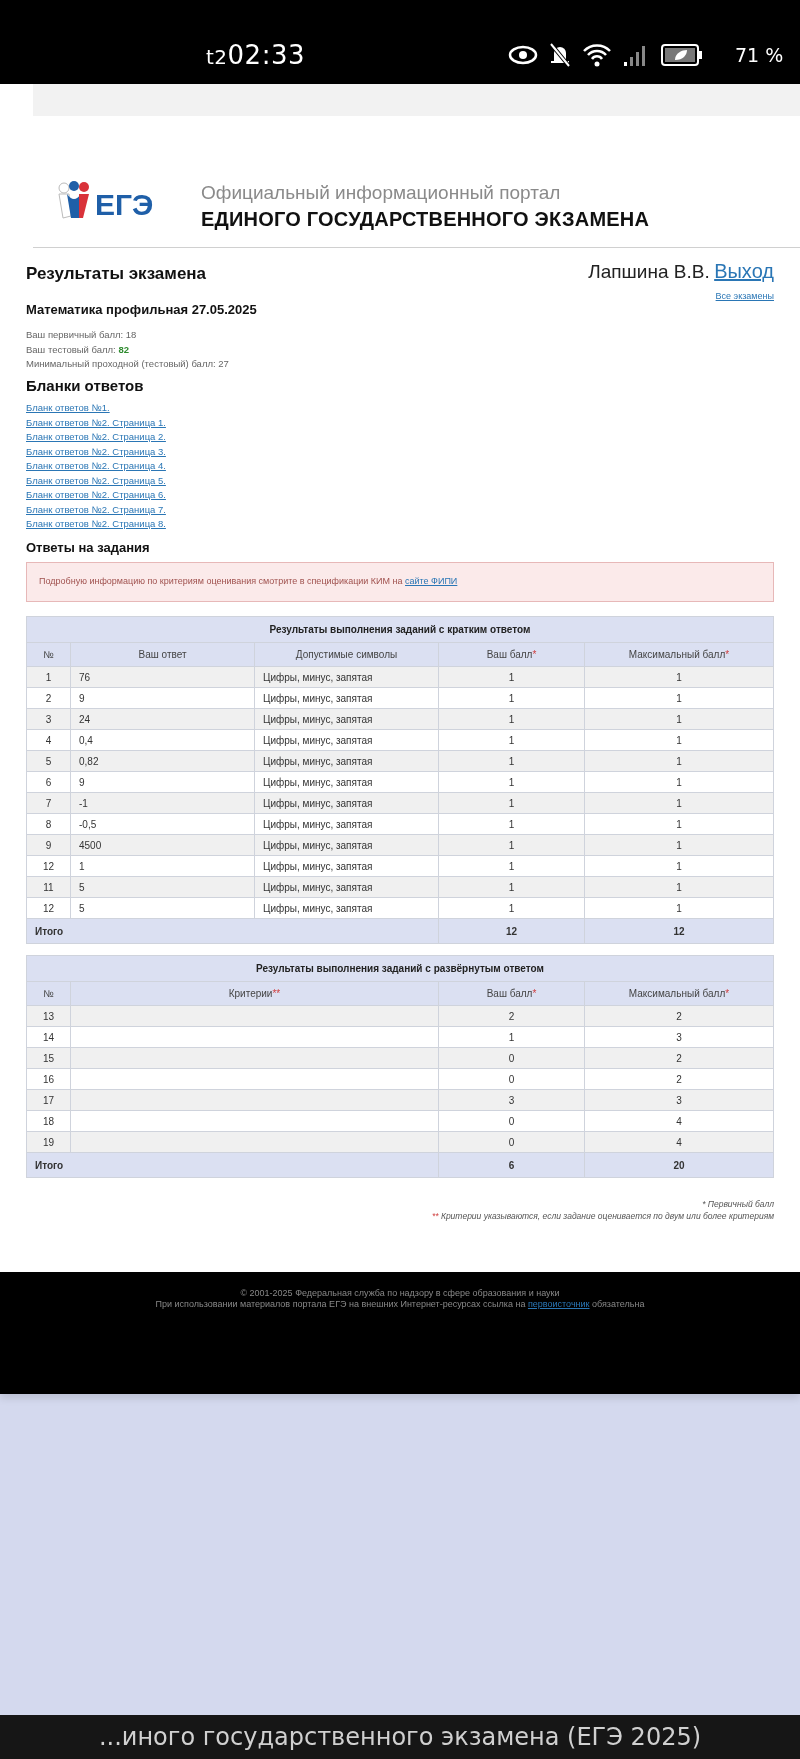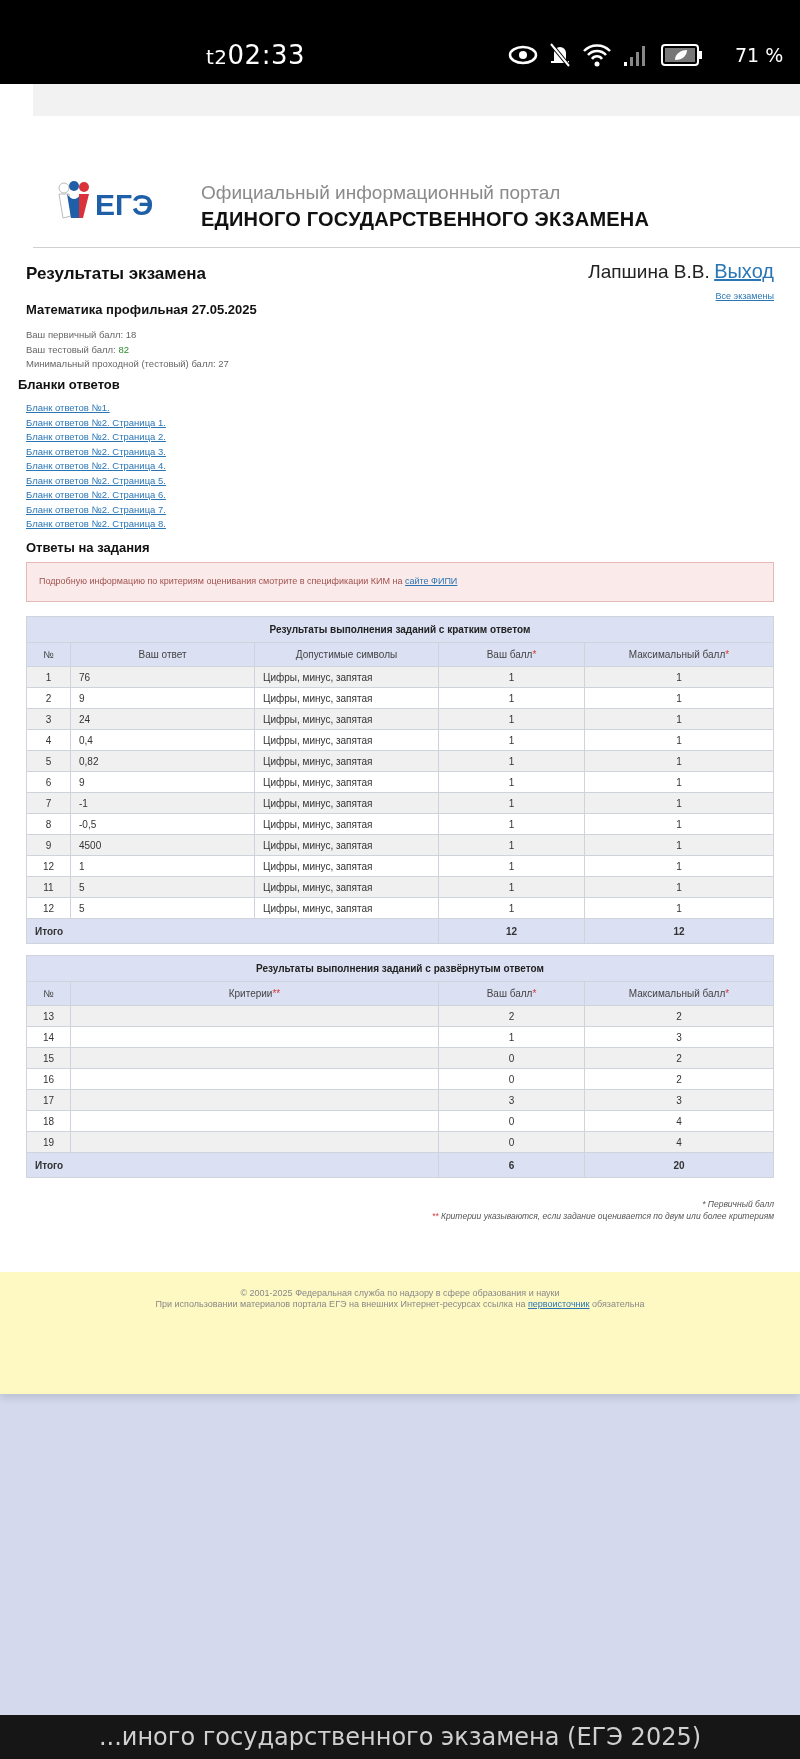--- a/index.html
+++ b/index.html
@@ -15,39 +15,39 @@
   .logo { position: absolute; left: 22px; top: 62px; width: 120px; height: 44px; }
   .portal-sub { position: absolute; left: 168px; top: 66px; font-size: 19px; color: #8a8a8a; }
   .portal-main { position: absolute; left: 168px; top: 92px; font-size: 20px; color: #111; font-weight: bold; letter-spacing: 0.2px; }
   .res-title { position: absolute; left: 26px; top: 180px; font-size: 17px; font-weight: bold; color: #111; }
   .user-box { position: absolute; right: 26px; top: 176px; text-align: right; }
   .user-name { font-size: 19px; color: #222; }
   .logout { font-size: 20px; color: #2a76b5; text-decoration: underline; }
   .all-exams { display: block; margin-top: 8px; font-size: 9px; color: #2a76b5; text-decoration: underline; }
   .exam-name { position: absolute; left: 26px; top: 218px; font-size: 13px; font-weight: bold; color: #111; }
   .score-lines { position: absolute; left: 26px; top: 244px; font-size: 9.5px; color: #666; line-height: 14.5px; }
-  .score-lines .green { color: #2e8b2e; font-weight: normal; }
-  .forms-title { position: absolute; left: 18px; top: 293px; font-size: 13px; font-weight: bold; color: #111; }
+  .score-lines .green { color: #2e8b2e; font-weight: bold; }
+  .forms-title { position: absolute; left: 26px; top: 293px; font-size: 15px; font-weight: bold; color: #111; }
   .forms-list { position: absolute; left: 26px; top: 317px; font-size: 9.5px; line-height: 14.5px; }
   .forms-list a { display: block; color: #2a76b5; text-decoration: underline; }
   .answers-title { position: absolute; left: 26px; top: 456px; font-size: 13px; font-weight: bold; color: #111; }
   .alert { position: absolute; left: 26px; top: 478px; width: 748px; height: 40px; background: #fbeaea; border: 1px solid #e7b8b8; font-size: 9px; color: #a0524f; padding: 13px 12px; }
   .alert a { color: #2a76b5; text-decoration: underline; }
   table.res { position: absolute; left: 26px; width: 748px; border-collapse: collapse; font-size: 10px; color: #333; border-radius: 12px; }
   table.res td, table.res th { border: 1px solid #cfd3dc; height: 21px; padding: 0 8px; }
   table.res tr.caption th { background: #dbe0f2; font-weight: bold; font-size: 10px; height: 26px; color: #222; }
   table.res tr.head th { background: #dbe0f2; font-weight: normal; font-size: 10px; color: #444; height: 24px; }
   table.res tr.odd td { background: #f0f0f0; }
   table.res tr.even td { background: #fff; }
   table.res tr.total td { background: #dbe0f2; font-weight: bold; height: 25px; }
   .c { text-align: center; }
   .r { text-align: left; }
   .star { color: #d04040; }
   .footnotes { position: absolute; right: 26px; top: 1114px; text-align: right; font-size: 8.5px; font-style: italic; color: #555; line-height: 12px; }
-  .footer { position: absolute; left: 0; top: 1188px; width: 800px; height: 122px; background: #fef9c3; font-size: 9px; color: #888; text-align: center; padding-top: 16px; line-height: 11px; }
+  .footer { position: absolute; left: 0; top: 1188px; width: 800px; height: 122px; background: #000000; font-size: 9px; color: #888; text-align: center; padding-top: 16px; line-height: 11px; }
   .footer a { color: #2a76b5; text-decoration: underline; }
   .caption-bar { position: absolute; left: 0; top: 1715px; width: 800px; height: 44px; background: #161616; color: #d0d0d0; font-size: 24px; text-align: center; line-height: 44px; font-family: "DejaVu Sans", sans-serif; }
 </style>
 </head>
 <body>
 
 <div class="statusbar">
   <div class="time"><span class="carrier">t2</span><span>02:33</span></div>
   <div class="icons">
     <svg width="30" height="20" viewBox="0 0 30 20">

